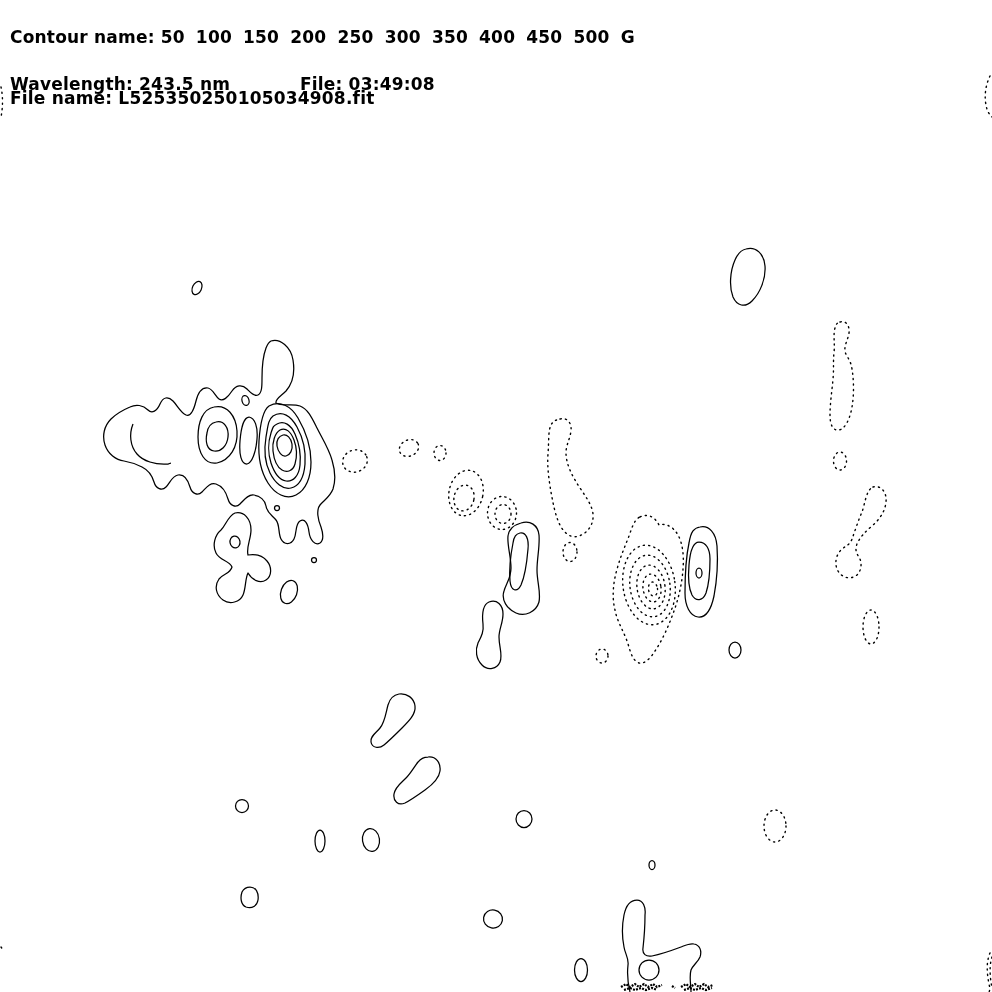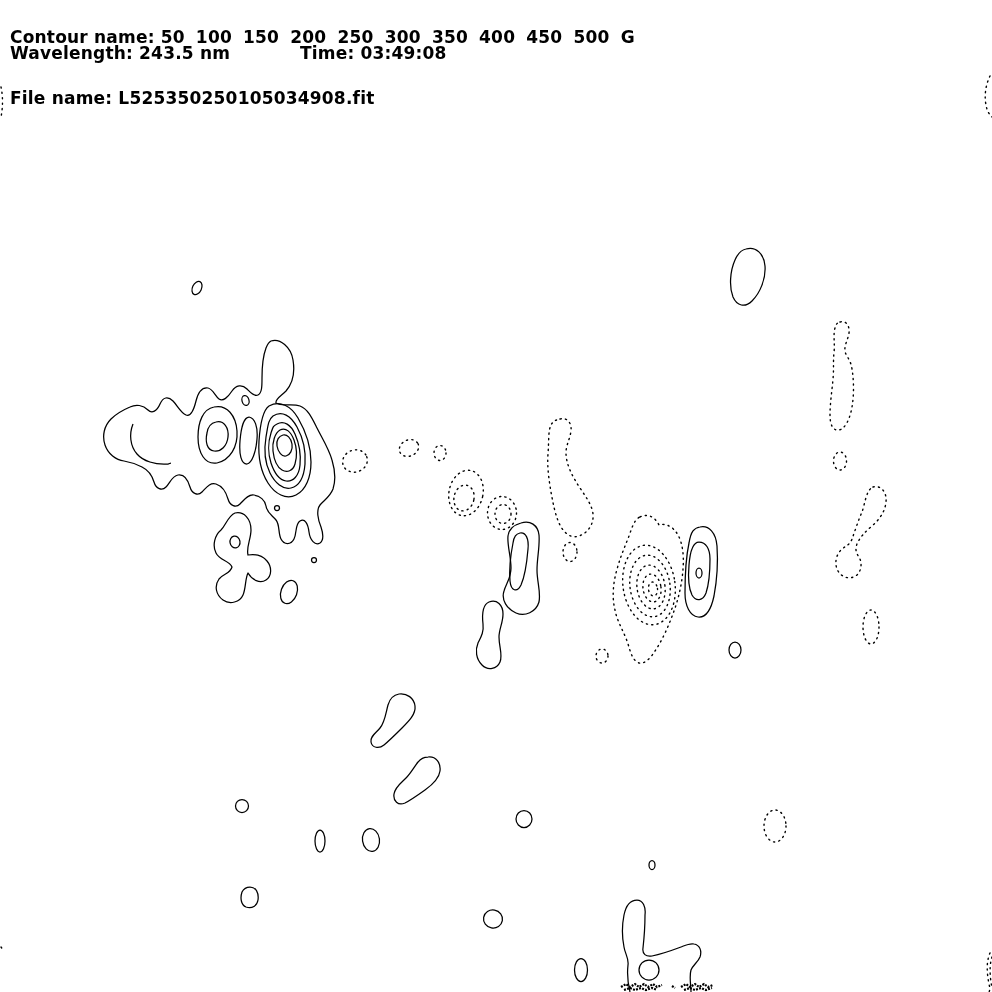--- a/index.html
+++ b/index.html
@@ -4,21 +4,21 @@
 <style>
   html,body{margin:0;padding:0;background:#fff;}
   body{width:992px;height:992px;position:relative;overflow:hidden;
        font-family:"DejaVu Sans","Liberation Sans",sans-serif;}
   .stage{position:absolute;inset:0;width:992px;height:992px;}
   svg.plot{position:absolute;left:0;top:0;}
   .hdr{position:absolute;left:10px;color:#000;font-weight:bold;font-size:17px;
        letter-spacing:0.2px;white-space:nowrap;}
   .hdr .num{word-spacing:5px;}
   #row1{top:27px;}
-  #row2{top:43px;}
+  #row2{top:74px;}
   #row3{top:88px;}
   .timeblk{position:absolute;left:290px;top:0;}
   .lbl{margin-right:6px;}
   .c-solid{fill:none;stroke:#000;stroke-width:1.25;stroke-linejoin:round;}
   .c-dotted{fill:none;stroke:#000;stroke-width:1.4;stroke-dasharray:1.2 4.2;stroke-linecap:round;}
   .c-hatch{fill:none;stroke:#000;stroke-width:2.2;stroke-dasharray:2 1.2;}
 </style>
 </head>
 <body>
 
@@ -90,20 +90,20 @@
       <path d="M 1,947 L 4,951" class="c-dotted"></path>
     </svg>
 
   <div class="hdr" id="row1">
     <span class="lbl">Contour name:</span><span class="num">50 100 150 200 250 300 350 400 450 500 G</span>
   </div>
 
   <div class="hdr" id="row2">
     <span class="lbl">Wavelength:</span><span>243.5 nm</span>
     <span class="timeblk">
-      <span class="lbl">Time:</span><span>03:49:08</span>
+      <span class="lbl">File:</span><span>03:49:08</span>
     </span>
   </div>
 
   <div class="hdr" id="row3">
     <span class="lbl">File name:</span><span>L525350250105034908.fit</span>
   </div>
 </div>
 
 </body></html>

